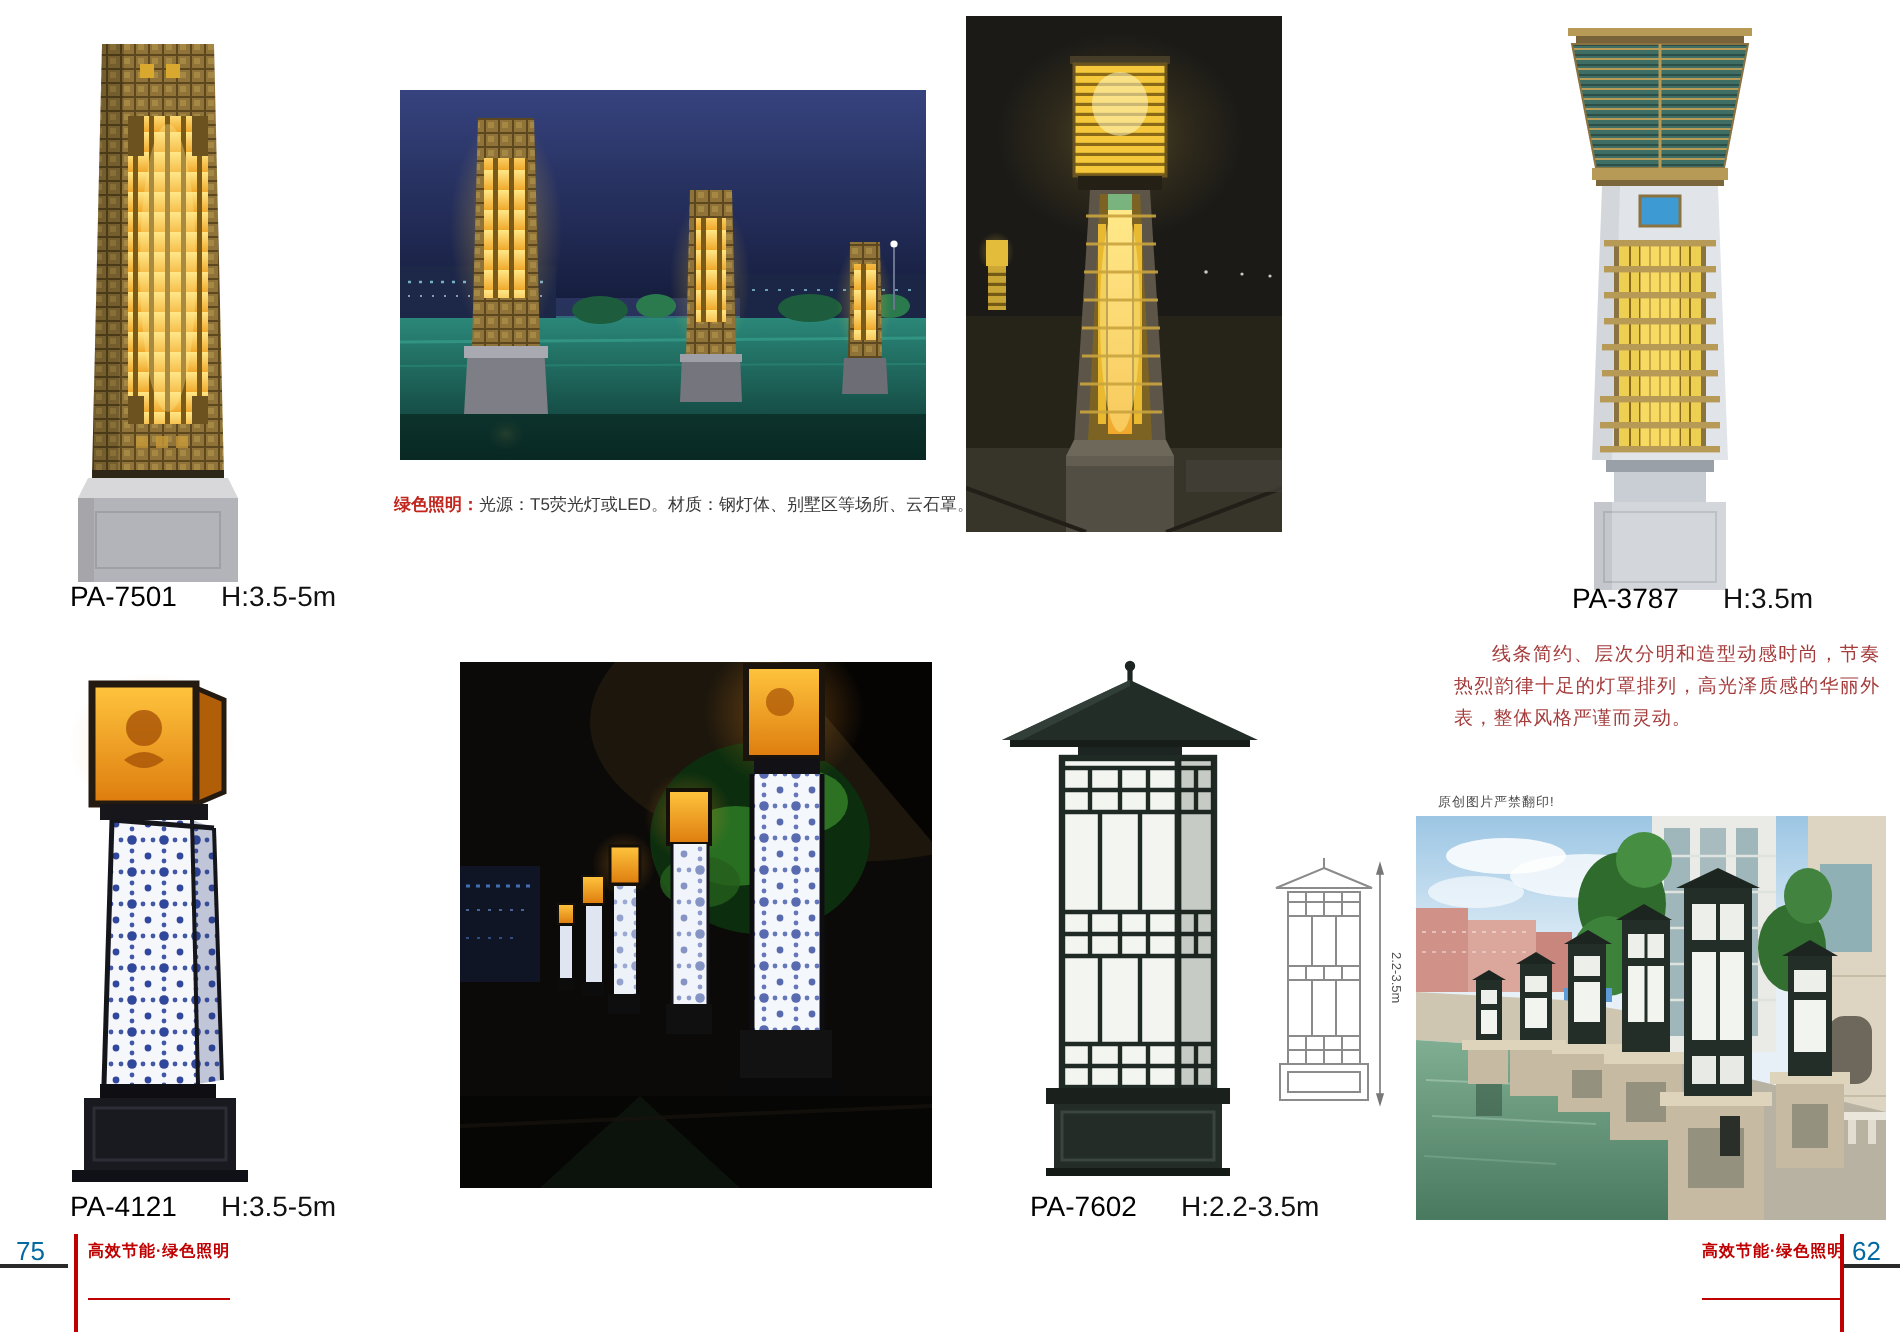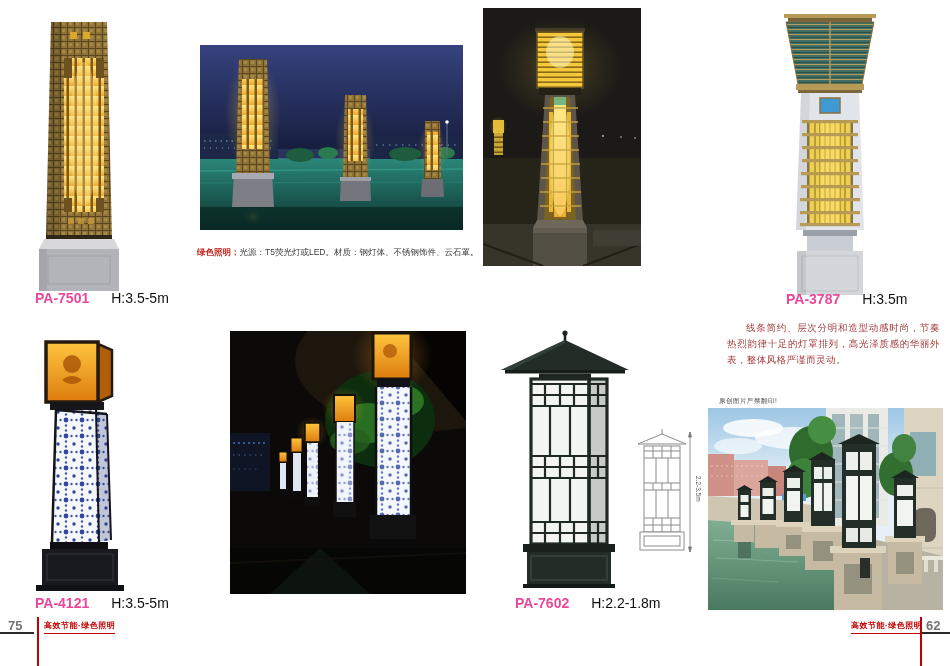--- a/index.html
+++ b/index.html
@@ -1,27 +1,27 @@
 <!DOCTYPE html>
 <html><head>
 <meta charset="utf-8">
 <style>
 *{margin:0;padding:0;box-sizing:border-box}
 html,body{width:950px;height:666px}
 body{position:relative;background:#fff;font-family:"Liberation Sans","DejaVu Sans",sans-serif;overflow:hidden}
 .abs{position:absolute}
-.code{font-weight:bold;color:#ec4899}
+.code{font-weight:normal;color:#000000}
 .prod-label{font-size:14px;color:#1c1c1c;white-space:nowrap}
 .prod-label .h{margin-left:22px;color:#111}
 .tech{font-size:8.5px;line-height:12.5px;color:#3a3a3a;white-space:nowrap}
 .tech b{color:#c2251c;font-weight:bold}
 .desc{font-size:9.5px;line-height:16px;color:#a53c3c;text-align:justify;text-indent:2em;letter-spacing:.4px}
 .watermark{font-size:6.5px;color:#4a4a4a;letter-spacing:.5px}
-.pagenum{font-size:13px;font-weight:bold;color:#737373}
-.slogan{font-size:8px;font-weight:bold;color:#c00000;border-bottom:1px solid #c00000;padding-bottom:2px;letter-spacing:.5px;white-space:nowrap}
+.pagenum{font-size:13px;font-weight:normal;color:#0369a1}
+.slogan{font-size:8px;font-weight:bold;color:#c00000;border-bottom:1px solid #c00000;padding-bottom:18px;letter-spacing:.5px;white-space:nowrap}
 .vline{position:absolute;width:1.5px;background:#c00000}
 .hline{position:absolute;height:1.5px;background:#2a2a2a}
 #img-pa7501{left:4px;top:6px}
 #photo-plaza{left:200px;top:45px}
 #tech-block{left:197px;top:246px}
 #photo-single{left:483px;top:8px}
 #img-pa7601{left:748px;top:4px}
 #lbl-7601{left:786px;top:291px}
 #desc-7601{left:727px;top:320px;width:213px}
 #img-pa7502{left:10px;top:332px}
@@ -186,21 +186,21 @@
     <ellipse cx="232" cy="105" rx="14" ry="30" fill="url(#glowY)" opacity=".5"></ellipse>
     <polygon points="225,76 240,76 241,134 224,134" fill="url(#brass)"></polygon>
     <rect x="227" y="87" width="11" height="38" fill="#6b521f"></rect>
     <rect x="227" y="87" width="11" height="38" fill="url(#yBars)"></rect>
     <polygon points="222,134 243,134 244,152 221,152" fill="#6d6e75"></polygon>
   </g>
   <rect y="162" width="263" height="23" fill="#07231f" opacity=".65"></rect>
 </svg>
 
 <div id="tech-block" class="abs tech">
-  <div><b>绿色照明：</b><span>光源：T5荧光灯或LED。材质：钢灯体、不锈钢饰件、云石罩。</span></div>
+  <div><b>绿色照明：</b><span>光源：T5荧光灯或LED。材质：钢灯体、别墅区等场所、云石罩。</span></div>
 </div>
 
 <svg id="photo-single" class="abs" width="158" height="258" viewBox="0 0 158 258">
   <rect width="158" height="258" fill="#1b1a17"></rect>
   <rect y="150" width="158" height="108" fill="#262319"></rect>
   <rect y="216" width="158" height="42" fill="#37342a"></rect>
   <ellipse cx="77" cy="60" rx="62" ry="52" fill="url(#glowY)" opacity=".25"></ellipse>
   <g>
     <rect x="52" y="20" width="50" height="4" fill="#463d28"></rect>
     <rect x="54" y="24" width="46" height="56" fill="url(#louv)"></rect>
@@ -577,21 +577,21 @@
   </g>
   <g>
     <rect x="214" y="148" width="21" height="4" fill="#eae6dc"></rect>
     <rect x="216" y="152" width="4" height="12" fill="#e2ddd0"></rect>
     <rect x="226" y="152" width="4" height="12" fill="#e2ddd0"></rect>
   </g>
 </svg>
 
 <div id="lbl-7501" class="abs prod-label"><span class="code">PA-7501</span><span class="h">H:3.5-5m</span></div>
 <div id="lbl-7502" class="abs prod-label"><span class="code">PA-4121</span><span class="h">H:3.5-5m</span></div>
-<div id="lbl-7602" class="abs prod-label"><span class="code">PA-7602</span><span class="h">H:2.2-1.8m</span></div>
+<div id="lbl-7602" class="abs prod-label"><span class="code">PA-7602</span><span class="h">H:2.2-3.5m</span></div>
 
 <div id="f-num-l" class="abs pagenum">75</div>
 <div id="f-ul-l" class="hline"></div>
 <div id="f-vl-l" class="vline"></div>
 <div id="f-slogan-l" class="abs slogan">高效节能·绿色照明</div>
 <div id="f-slogan-r" class="abs slogan">高效节能·绿色照明</div>
 <div id="f-vl-r" class="vline"></div>
 <div id="f-ul-r" class="hline"></div>
 <div id="f-num-r" class="abs pagenum">62</div>
 

